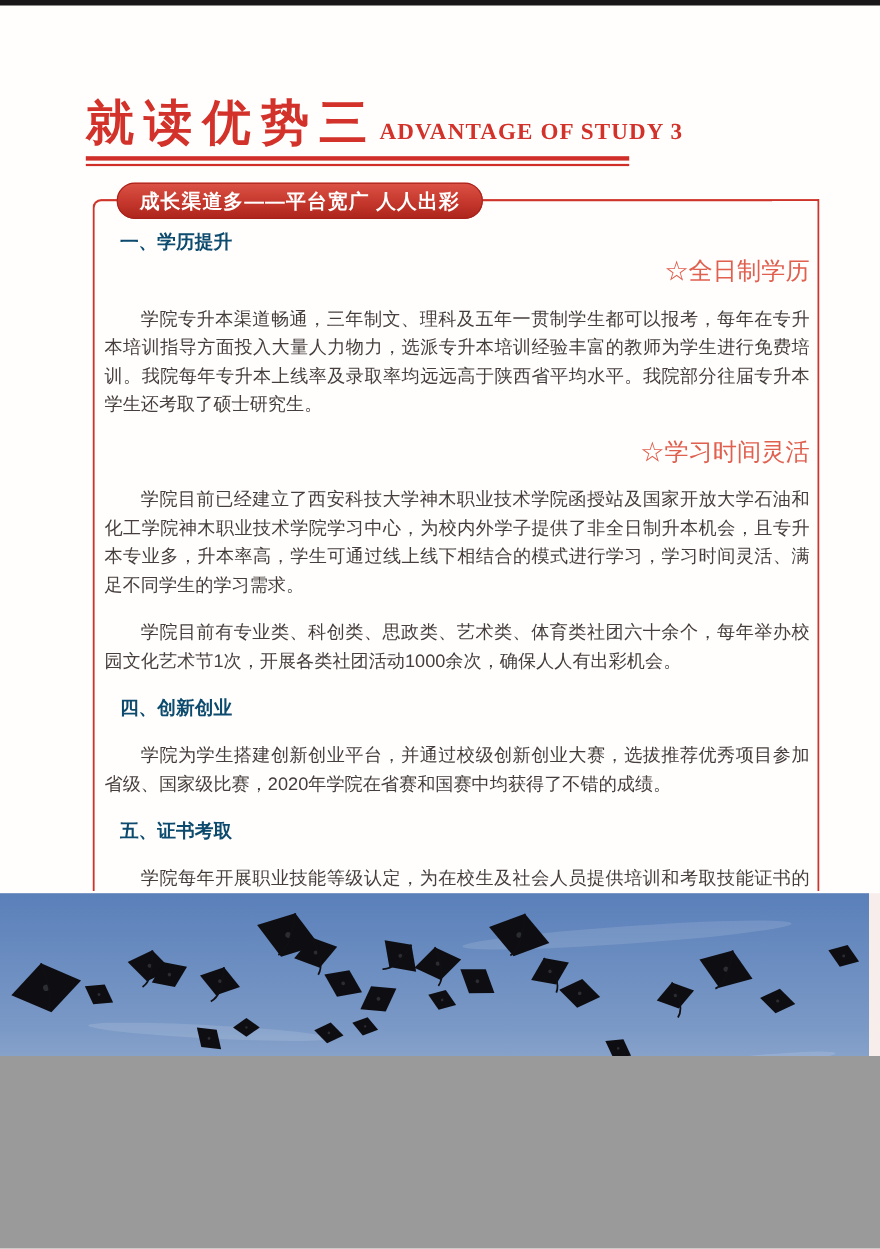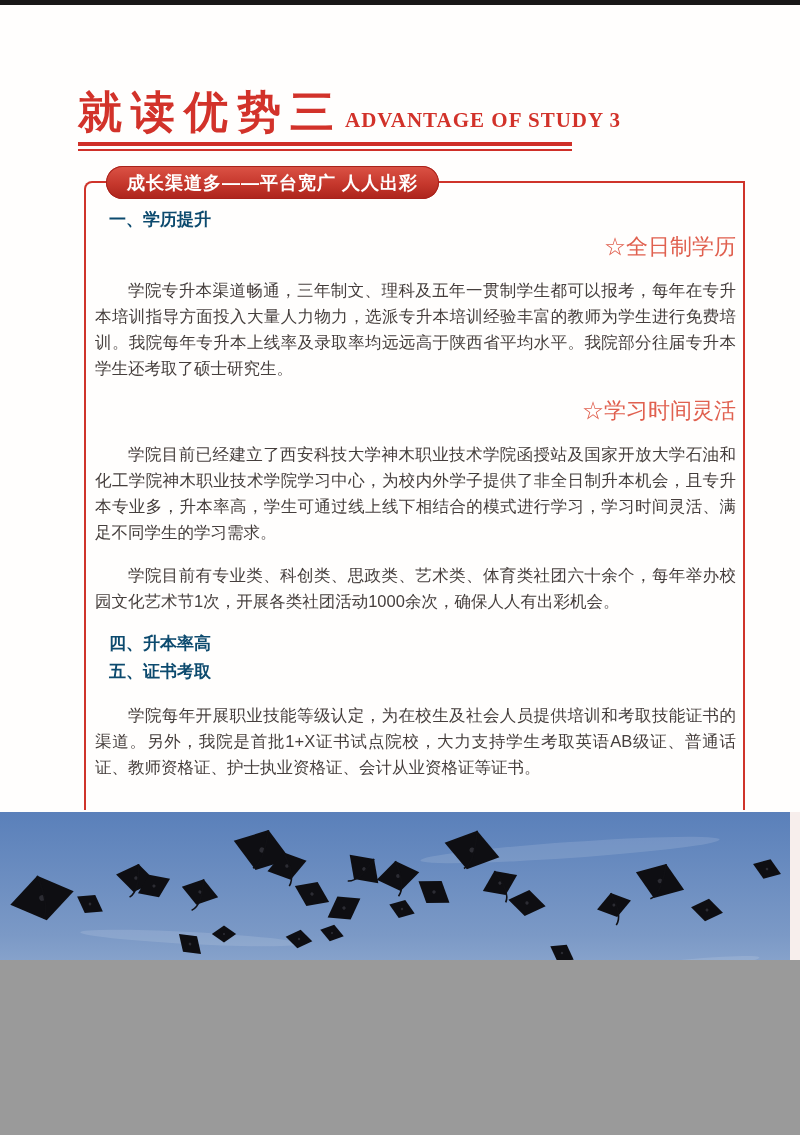--- a/index.html
+++ b/index.html
@@ -62,21 +62,22 @@
     <div class="banner">
       <span>成长渠道多——平台宽广 人人出彩</span>
     </div>
     <div class="blocks" id="blocks">
         <div class="blk-h">一、学历提升</div>
         <div class="blk-sub">☆全日制学历</div>
         <p class="blk-p">学院专升本渠道畅通，三年制文、理科及五年一贯制学生都可以报考，每年在专升本培训指导方面投入大量人力物力，选派专升本培训经验丰富的教师为学生进行免费培训。我院每年专升本上线率及录取率均远远高于陕西省平均水平。我院部分往届专升本学生还考取了硕士研究生。</p>
         <div class="blk-sub">☆学习时间灵活</div>
         <p class="blk-p">学院目前已经建立了西安科技大学神木职业技术学院函授站及国家开放大学石油和化工学院神木职业技术学院学习中心，为校内外学子提供了非全日制升本机会，且专升本专业多，升本率高，学生可通过线上线下相结合的模式进行学习，学习时间灵活、满足不同学生的学习需求。</p>
         <p class="blk-p">学院目前有专业类、科创类、思政类、艺术类、体育类社团六十余个，每年举办校园文化艺术节1次，开展各类社团活动1000余次，确保人人有出彩机会。</p>
-        <div class="blk-h">四、升本率高</div>
+        <div class="blk-h">四、创新创业</div>
+        <p class="blk-p">学院为学生搭建创新创业平台，并通过校级创新创业大赛，选拔推荐优秀项目参加省级、国家级比赛，2020年学院在省赛和国赛中均获得了不错的成绩。</p>
         <div class="blk-h">五、证书考取</div>
         <p class="blk-p">学院每年开展职业技能等级认定，为在校生及社会人员提供培训和考取技能证书的渠道。另外，我院是首批1+X证书试点院校，大力支持学生考取英语AB级证、普通话证、教师资格证、护士执业资格证、会计从业资格证等证书。</p>
       </div>
   </section>
 
   <figure class="photo">
     <div class="sky">
       <div class="cloud c1"></div>
       <div class="cloud c2"></div>
       <div class="cloud c3"></div>

